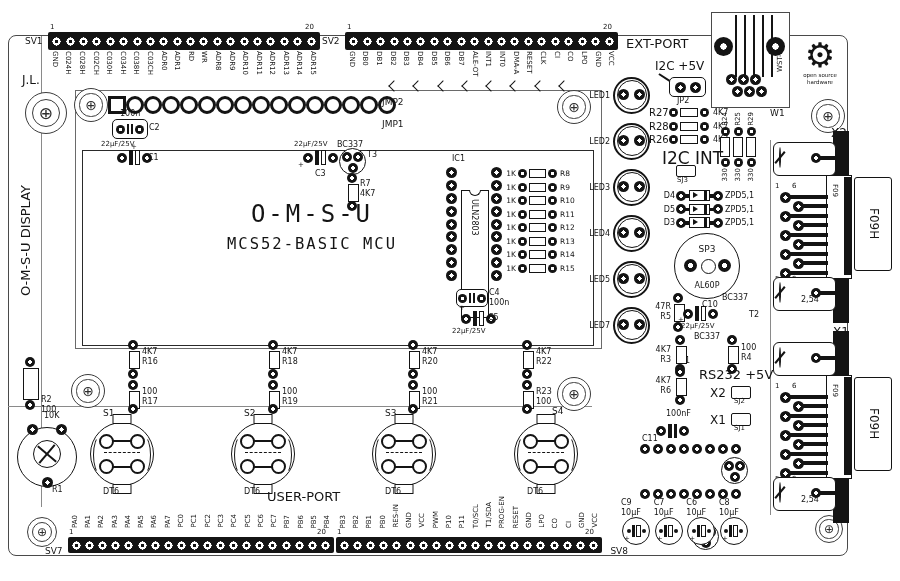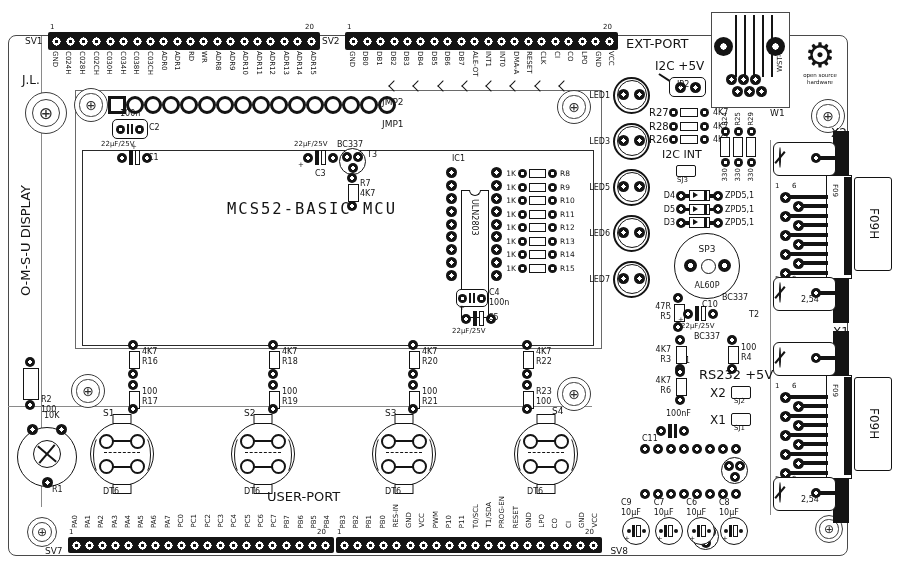--- a/index.html
+++ b/index.html
@@ -127,20 +127,21 @@
 <div class="stage">
 
   <div class="a outline" style="left:8px;top:35px;width:838px;height:519px;border-radius:8px"></div>
   <div class="a gline" style="left:41px;top:36px;width:1px;height:471px"></div>
   <div class="a gline" style="left:8px;top:406px;width:584px;height:1px"></div>
   <div class="a gline" style="left:770px;top:140px;width:1px;height:375px"></div>
 
   <div class="a thin" style="left:75px;top:90px;width:525px;height:257px"></div>
   <div class="a" style="left:82px;top:150px;width:510px;height:194px;border:1.6px solid #2a2a2a;background:#fff"></div>
   <div class="a mono" style="left:92px;top:200px;width:440px;text-align:center">
+    <div style="font-size:24px;letter-spacing:3px;margin-bottom:7px">O-M-S-U</div>
     <div style="font-size:15.5px;letter-spacing:2px;margin-bottom:7px">MCS52-BASIC MCU</div>
   </div>
 
   <div class="a" style="left:48px;top:32px;width:272px">
     <span class="a t t9" style="left:-23px;top:5px">SV1</span>
     <span class="a t7" style="left:2px;top:-8px">1</span>
     <span class="a t7" style="right:6px;top:-8px">20</span>
     <div class="hbar">
         <span class="hpin"></span>
         <span class="hpin"></span>
@@ -343,21 +344,21 @@
     <div style="font-size:5.5px;line-height:1.2">open source</div>
     <div style="font-size:5.5px;line-height:1.2">hardware</div>
   </div>
 
   <span class="a t12" style="left:655px;top:60px">I2C +5V</span>
   <div class="a line" style="left:659px;top:73px;width:15px;height:1.8px;transform:rotate(33deg);transform-origin:left center"></div>
   <div class="a" style="left:669px;top:77px;width:35px;height:18px;border:1.4px solid #141414;border-radius:5px;background:#fff;display:flex;align-items:center;justify-content:center;gap:4px">
     <span class="donut d11"></span>
     <span class="donut d11"></span>
   </div>
-  <span class="a t" style="left:677px;top:80px">JP2</span>
+  <span class="a t" style="left:677px;top:96px">JP2</span>
 
   <div class="a screw" style="left:25px;top:92px;width:40px;height:40px;font-size:17px">
       <span class="in">
         <span>⊕</span>
       </span>
     </div>
   <div class="a screw" style="left:74px;top:88px;width:32px;height:32px;font-size:14px">
       <span class="in">
         <span>⊕</span>
       </span>
@@ -582,41 +583,48 @@
   <div class="a" style="left:584px;top:72px">
 
   <div class="ledrow">
       <span class="ledlbl">LED1</span>
       <span class="led">
         <span class="donut d11 ldl"></span>
         <span class="donut d11 ldr"></span>
       </span>
     </div>
       <div class="ledrow">
+      <span class="ledlbl">LED2</span>
+      <span class="led">
+        <span class="donut d11 ldl"></span>
+        <span class="donut d11 ldr"></span>
+      </span>
+    </div>
+      <div class="ledrow">
       <span class="ledlbl">LED3</span>
+      <span class="led">
+        <span class="donut d11 ldl"></span>
+        <span class="donut d11 ldr"></span>
+      </span>
+    </div>
+      <div class="ledrow">
+      <span class="ledlbl">LED4</span>
       <span class="led">
         <span class="donut d11 ldl"></span>
         <span class="donut d11 ldr"></span>
       </span>
     </div>
       <div class="ledrow">
       <span class="ledlbl">LED5</span>
       <span class="led">
         <span class="donut d11 ldl"></span>
         <span class="donut d11 ldr"></span>
       </span>
     </div>
       <div class="ledrow">
-      <span class="ledlbl">LED6</span>
-      <span class="led">
-        <span class="donut d11 ldl"></span>
-        <span class="donut d11 ldr"></span>
-      </span>
-    </div>
-      <div class="ledrow">
       <span class="ledlbl">LED7</span>
       <span class="led">
         <span class="donut d11 ldl"></span>
         <span class="donut d11 ldr"></span>
       </span>
     </div>
     </div>
 
   <div class="a" style="left:649px;top:106px;display:grid;grid-auto-rows:13.5px;align-items:center">
 
@@ -667,21 +675,21 @@
       <span class="nm">
           <span class="vu">R29</span>
         </span>
       <span class="donut d9"></span>
       <span class="pubody"></span>
       <span class="donut d9"></span>
       <span class="vl"><span class="vu">330</span></span>
     </div>
     </div>
 
-  <span class="a" style="left:662px;top:148px;font-size:11px">I2C INT</span>
+  <span class="a" style="left:662px;top:148px;font-size:17px">I2C INT</span>
   <div class="a" style="left:676px;top:165px;width:18px;height:10px;border:1.4px solid #141414;border-radius:2px;background:#fff"></div>
   <span class="a t7" style="left:677px;top:177px">SJ3</span>
 
   <div class="a" style="left:662px;top:189px;display:grid;grid-auto-rows:13.5px;align-items:center">
 
   <div class="drow">
       <span class="dref">D4</span>
       <span class="donut d10"></span>
       <i class="w4"></i>
       <span class="dbody">

